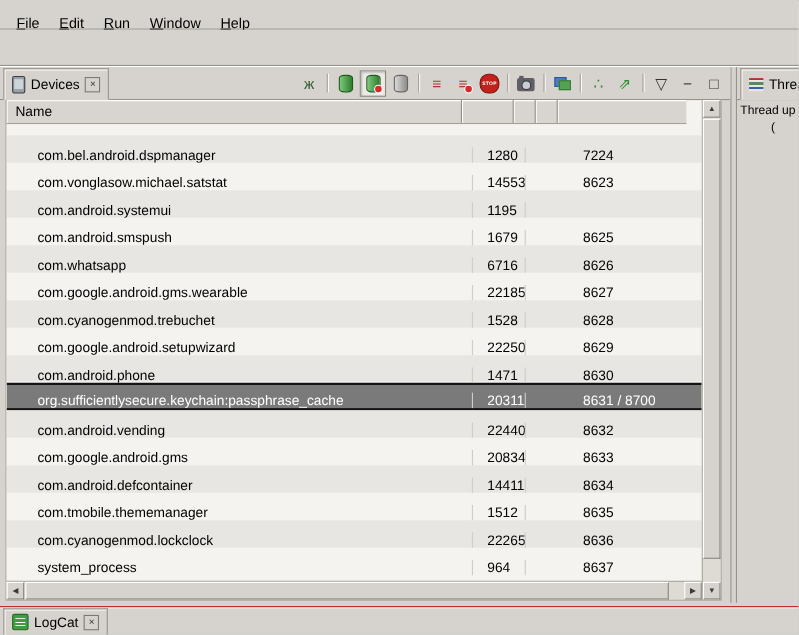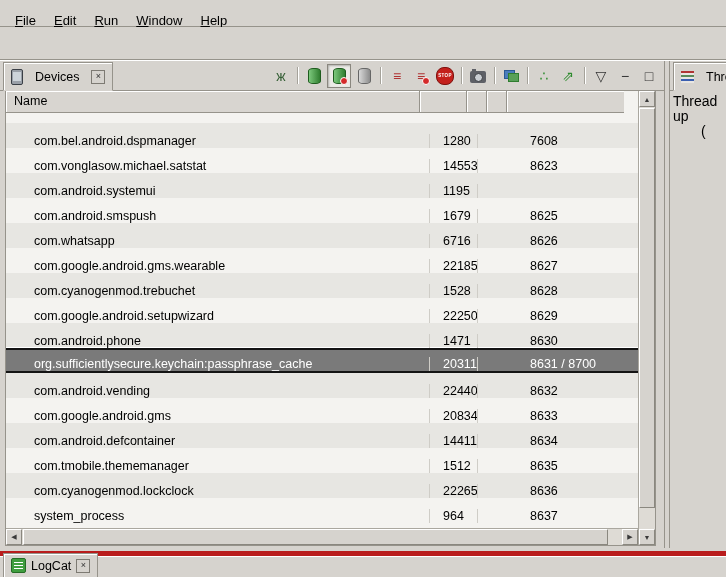--- a/index.html
+++ b/index.html
@@ -18,21 +18,21 @@
                  border-bottom:1px solid #96938b;box-shadow:0 1px 0 #fff;}
 
   
   .devices-panel{position:absolute;top:61px;left:0;width:664px;height:487px;background:#d6d3ce;
                  border-right:1px solid #96938b;}
   .threads-panel{position:absolute;top:61px;left:669px;right:0;height:487px;background:#d6d3ce;
                  border-left:1px solid #96938b;overflow:hidden;}
 
   .tab-row{position:relative;height:29px;display:flex;align-items:flex-end;padding-left:3px;
            border-bottom:1px solid #96938b;background:#d6d3ce;}
-  .ctab{position:relative;z-index:1;height:27px;margin-bottom:-1px;display:flex;align-items:center;gap:12px;
+  .ctab{position:relative;z-index:1;height:27px;margin-bottom:-1px;display:flex;align-items:center;gap:5px;
         padding:0 7px;background:#d6d3ce;border:1px solid #96938b;border-bottom:1px solid #d6d3ce;
         box-shadow:inset 1px 1px 0 #fff;white-space:nowrap;}
   .tab-label{font-size:12.5px;}
   .tab-close{display:inline-flex;align-items:center;justify-content:center;width:12px;height:12px;
              border:1px solid #7d7a73;font-size:9px;line-height:1;color:#333;background:#d6d3ce;}
 
   
   .tab-icon-device{position:relative;width:10px;height:14px;background:#9aa0a8;border:1px solid #3a3f46;border-radius:2px;}
   .tab-icon-device::after{content:'';position:absolute;left:1px;right:1px;top:2px;bottom:3px;background:#cdd4da;}
   .tab-icon-threads{width:13px;height:12px;
@@ -97,26 +97,26 @@
   .sb-up{top:0;left:0;} .sb-down{bottom:0;left:0;}
   .sb-left{left:0;top:0;} .sb-right{right:0;top:0;}
   .sb-up::after{content:"▲";} .sb-down::after{content:"▼";}
   .sb-left::after{content:"◀";} .sb-right::after{content:"▶";}
   .vthumb{position:absolute;left:0;top:17px;width:16px;height:400px;background:#d6d3ce;border:1px solid;
           border-color:#fff #8a877f #8a877f #fff;box-sizing:border-box;}
   .hthumb{position:absolute;top:0;left:17px;right:30px;height:16px;background:#d6d3ce;border:1px solid;
           border-color:#fff #8a877f #8a877f #fff;box-sizing:border-box;}
 
   
-  .threads-body{padding:3px 2px 0 3px;font-size:14px;line-height:15px;}
+  .threads-body{padding:3px 2px 0 3px;font-size:11px;line-height:15px;}
   .threads-line2{padding-left:28px;}
 
   
   .logcat-bar{position:absolute;left:0;right:0;top:551px;height:26px;background:#d6d3ce;
-              border-top:5px solid #b91c1c;box-shadow:inset 0 1px 0 #fff;display:flex;align-items:flex-end;padding-left:3px;box-sizing:border-box;}
+              border-top:1px solid #b91c1c;box-shadow:inset 0 1px 0 #fff;display:flex;align-items:flex-end;padding-left:3px;box-sizing:border-box;}
   .logcat-tab{height:23px;display:flex;align-items:center;gap:5px;padding:0 7px;background:#d6d3ce;
               border:1px solid #96938b;border-bottom:none;box-shadow:inset 1px 1px 0 #fff;}
 </style>
 </head>
 <body>
 
 <div class="app">
 
   <div class="menubar">
       <span class="menu-item">File</span>
@@ -209,21 +209,21 @@
           <span class="hcell col3"></span>
           <span class="hcell col4"></span>
         </div>
       <div class="table-body">
         <div class="partial-row"></div>
       <div class="trow stripe-a">
     <span class="cell cell-name">com.bel.android.dspmanager</span>
     <span class="cell cell-pid">1280</span>
     <span class="cell cell-a"></span>
     <span class="cell cell-b"></span>
-    <span class="cell cell-port">7608</span>
+    <span class="cell cell-port">7224</span>
   </div>
           <div class="trow stripe-b">
     <span class="cell cell-name">com.vonglasow.michael.satstat</span>
     <span class="cell cell-pid">14553</span>
     <span class="cell cell-a"></span>
     <span class="cell cell-b"></span>
     <span class="cell cell-port">8623</span>
   </div>
           <div class="trow stripe-a">
     <span class="cell cell-name">com.android.systemui</span>

